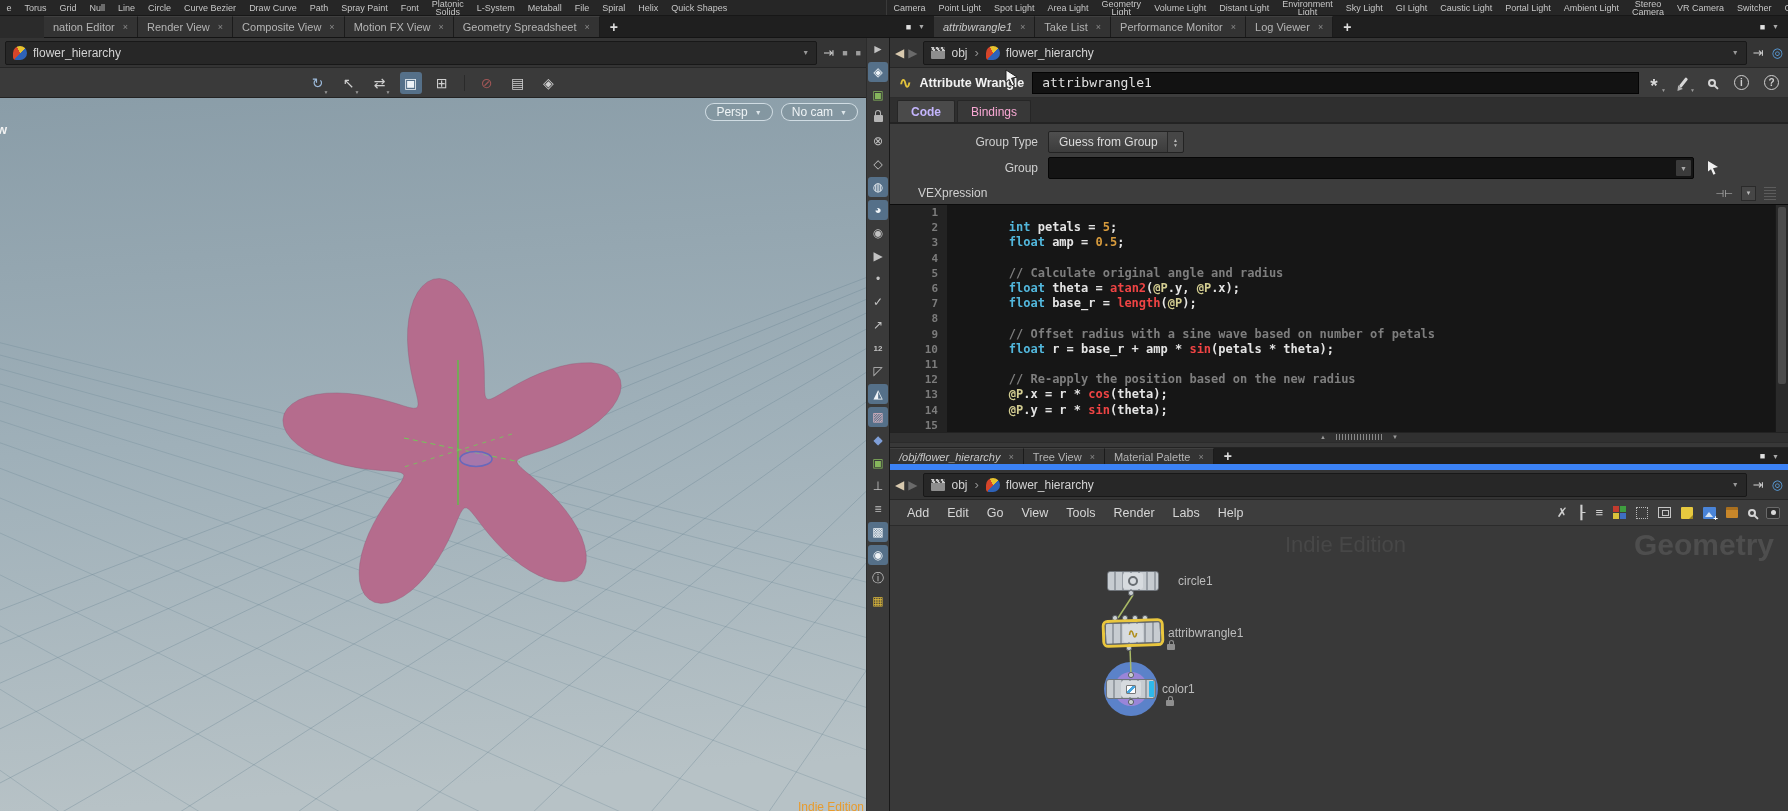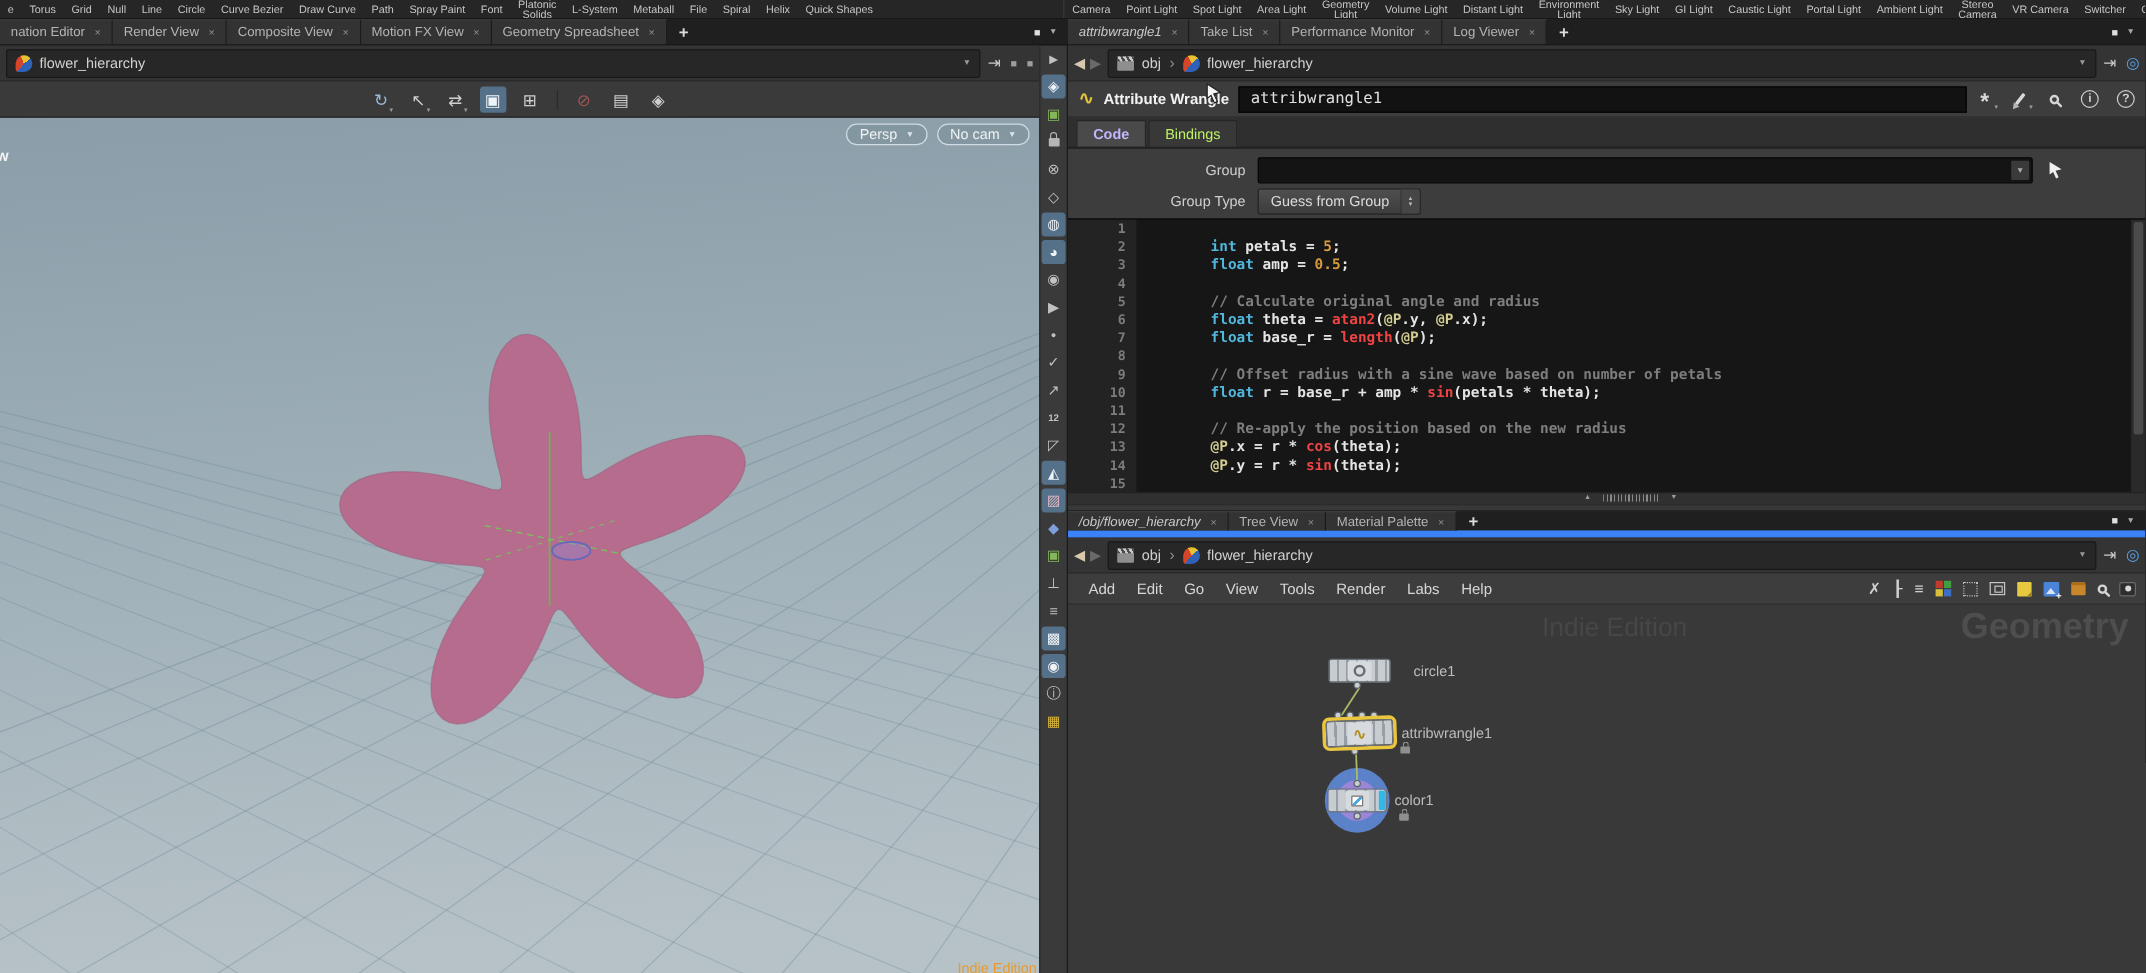--- a/index.html
+++ b/index.html
@@ -8,21 +8,21 @@
   .app *{box-sizing:border-box;}
 
   
   .shelf{height:16px;display:flex;background:#262626;border-bottom:1px solid #171717;align-items:center;overflow:hidden;}
   .shelf-group{display:flex;align-items:center;height:100%;}
   .shelf-group.left{width:886px;overflow:hidden;}
   .shelf-group.right{flex:1;border-left:1px solid #3a3a3a;overflow:hidden;}
   .shelf-item{padding:0 6.5px;font-size:9px;line-height:8px;color:#c6c6c6;white-space:pre-line;text-align:center;flex:0 0 auto;}
 
   
-  .tabbar{height:22px;display:flex;background:#1f1f1f;border-bottom:1px solid #141414;}
+  .tabbar{height:22px;display:flex;background:#1f1f1f;border-bottom:1px solid #141414;margin-left:44px;}
   .tabstrip{display:flex;align-items:stretch;overflow:hidden;}
   .tabstrip.left{width:890px;}
   .tabstrip.right{flex:1;}
   .ptab{background:#333333;border-right:1px solid #1b1b1b;border-top:1px solid #404040;color:#b4b4b4;
         font-size:11px;display:flex;align-items:center;padding:0 9px;gap:8px;white-space:nowrap;flex:0 0 auto;}
   .ptab.italic{font-style:italic;color:#c9c9c9;}
   .ptab .x{color:#8a8a8a;font-size:9px;}
   .tab-plus{color:#dddddd;font-size:14px;font-weight:bold;display:flex;align-items:center;padding:0 10px;}
   .strip-ctrl{margin-left:auto;display:flex;align-items:center;gap:7px;padding:0 9px;color:#c9c9c9;flex:0 0 auto;}
   .strip-ctrl .sq{font-size:9px;color:#e0e0e0;}
@@ -92,21 +92,21 @@
   .hicon .hc{position:absolute;right:-5px;bottom:-2px;font-size:5px;color:#9a9a9a;}
   .circ{width:15px;height:15px;border:1.5px solid #cfcfcf;border-radius:50%;font-size:10px;display:flex;align-items:center;justify-content:center;color:#cfcfcf;font-weight:bold;}
   .magi{width:8px;height:8px;border:2px solid #d5d5d5;border-radius:50%;position:relative;}
   .magi::after{content:"";position:absolute;width:6px;height:2px;background:#d5d5d5;transform:rotate(45deg);right:-5px;bottom:-3px;border-radius:1px;}
   .brushi{width:3px;height:11px;background:#d8d8d8;transform:rotate(38deg);border-radius:1px;position:relative;}
   .brushi::after{content:"";position:absolute;bottom:-5px;left:-1.5px;border-left:3px solid transparent;border-right:3px solid transparent;border-top:5px solid #b5b5b5;}
   .cursor-overlay{position:absolute;left:114px;top:1px;pointer-events:none;}
 
   
   .code-tabs{height:26px;background:#2f2f2f;display:flex;align-items:flex-end;padding-left:7px;gap:2px;border-bottom:2px solid #232323;flex:0 0 auto;}
-  .ctab{height:22px;padding:0 13px;font-size:12px;display:flex;align-items:center;background:#383838;color:#bef264;
+  .ctab{height:22px;padding:0 13px;font-size:12px;display:flex;align-items:center;background:#383838;color:#f9a8d4;
         border:1px solid #262626;border-bottom:none;border-radius:2px 2px 0 0;}
   .ctab.active{background:#4a4a4a;color:#c4b5fd;font-weight:bold;}
 
   
   .params{padding-top:6px;flex:0 0 auto;}
   .prow{height:24px;display:flex;align-items:center;margin-bottom:2px;}
   .plabel{width:158px;text-align:right;padding-right:10px;font-size:12px;color:#cfcfcf;flex:0 0 auto;}
   .text-input{width:646px;height:22px;background:#141414;border:1px solid #060606;border-radius:2px;position:relative;}
   .ti-caret{position:absolute;right:2px;top:2px;bottom:2px;width:15px;background:#3a3a3a;display:flex;align-items:center;justify-content:center;font-size:7px;color:#aaaaaa;border-radius:1px;}
   .sel-arrow{margin-left:12px;display:flex;align-items:center;}
@@ -443,40 +443,48 @@
         </svg>
       </div>
 
       <div class="code-tabs" id="code-tabs">
           <div class="ctab active">Code</div>
           <div class="ctab">Bindings</div>
         </div>
 
       <div class="params">
         <div class="prow">
-          <div class="plabel">Group</div>
-          <div class="text-input">
-            <span></span>
-            <span class="ti-caret">▼</span>
-          </div>
-          <span class="sel-arrow">
-            <svg width="14" height="16" viewBox="0 0 14 16">
-                <path d="M2 1 L12 7 L7 8.2 L9.5 13.8 L7.4 14.8 L5 9.3 L2 11.5 Z" fill="#f0f0f0"></path>
-              </svg>
-          </span>
-        </div>
-        <div class="prow">
           <div class="plabel">Group Type</div>
           <div class="dropdown">
             <span>Guess from Group</span>
             <span class="dd-spin">
                 <span>▲</span>
                 <span>▼</span>
               </span>
           </div>
+        </div>
+        <div class="prow">
+          <div class="plabel">Group</div>
+          <div class="text-input">
+            <span></span>
+            <span class="ti-caret">▼</span>
+          </div>
+          <span class="sel-arrow">
+            <svg width="14" height="16" viewBox="0 0 14 16">
+                <path d="M2 1 L12 7 L7 8.2 L9.5 13.8 L7.4 14.8 L5 9.3 L2 11.5 Z" fill="#f0f0f0"></path>
+              </svg>
+          </span>
+        </div>
+        <div class="vexrow">
+          <span>VEXpression</span>
+          <span class="vex-icons">
+            <span>⊣⊢</span>
+            <span class="vx-box">▼</span>
+            <span class="grip-dots"></span>
+          </span>
         </div>
       </div>
 
       <div class="code-wrap">
         <div class="gutter" id="gutter">
             <div>1</div>
             <div>2</div>
             <div>3</div>
             <div>4</div>
             <div>5</div>

